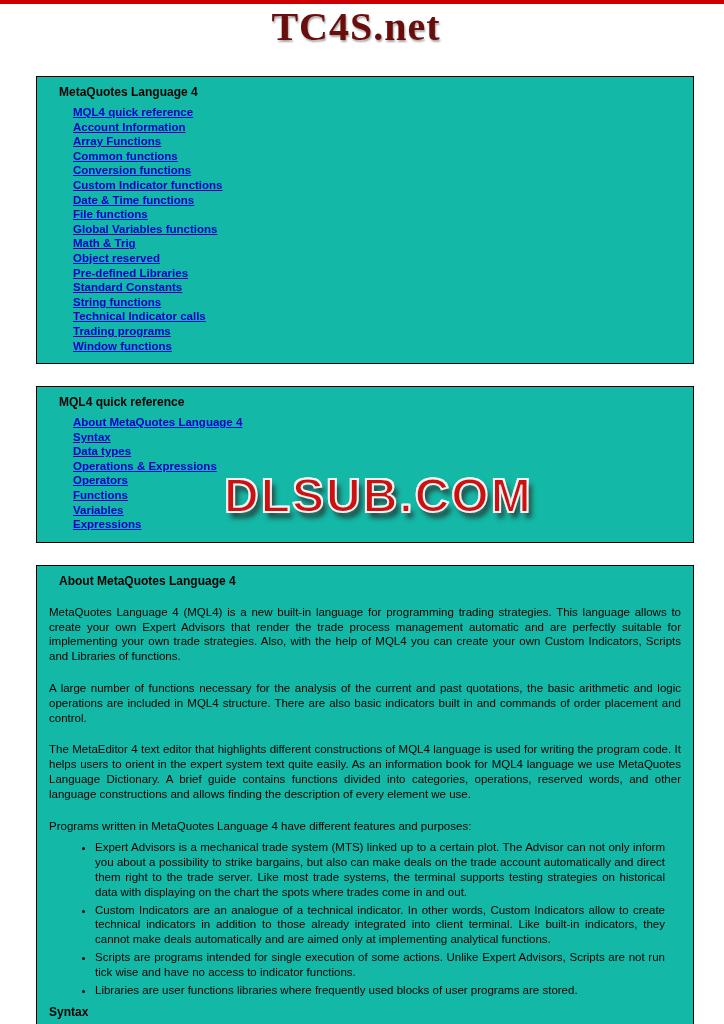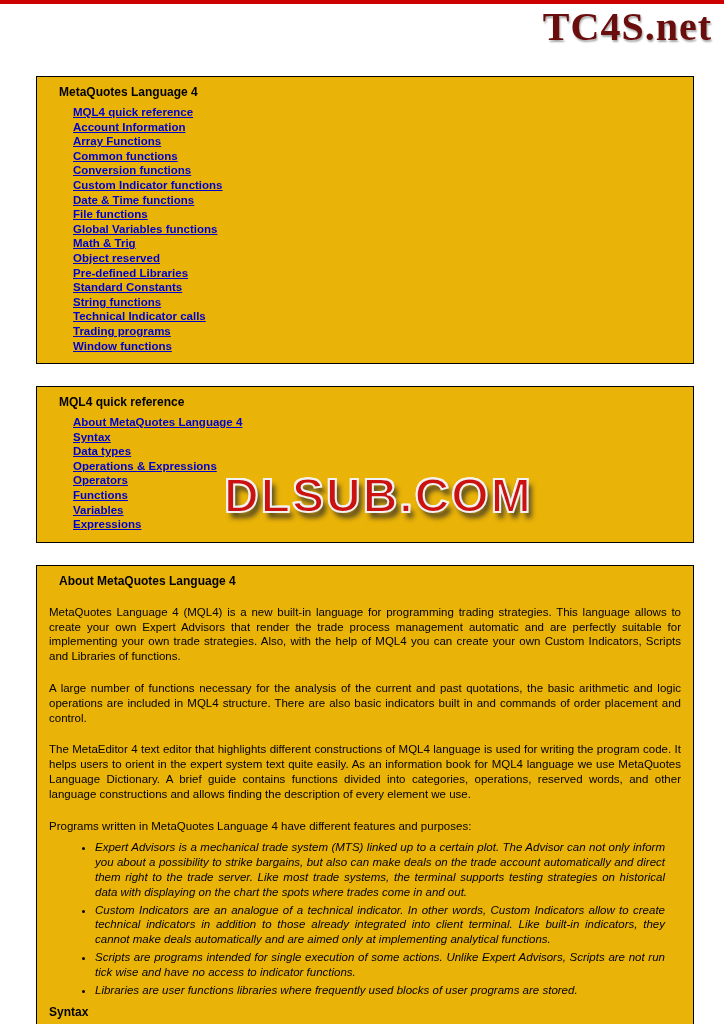--- a/index.html
+++ b/index.html
@@ -15,36 +15,36 @@
     min-height: 1024px;
     margin: 0 auto;
     background: #fff;
     overflow: hidden;
   }
   .top-line {
     height: 4px;
     background: var(--accent-red, #cc0000);
   }
   .logo {
-    text-align: right;
+    text-align: center;
     padding: 0 12px 0 0;
     font-family: "Liberation Serif", "DejaVu Serif", serif;
     font-weight: bold;
     font-size: 40px;
     line-height: 46px;
     letter-spacing: 1px;
     color: var(--logo-color, #6a0d0d);
     text-shadow: 1px 2px 2px rgba(0,0,0,0.35);
     cursor: pointer;
   }
   .box {
     border: 1px solid #000;
     margin: 0 30px 22px 36px;
     padding: 8px 12px 10px 12px;
-    background: #eab308;
+    background: #14b8a6;
   }
   .box.first { margin-top: 26px; }
   .box-title {
     font-weight: bold;
     font-size: 12px;
     padding-left: 10px;
     margin-bottom: 6px;
   }
   .link-list { padding-left: 24px; }
   .nav-link {
@@ -58,21 +58,20 @@
     width: fit-content;
   }
   .about-box .para {
     margin: 17px 0 7px 0;
     line-height: 14.8px;
     text-align: justify;
   }
   .about-box ul {
     margin: 2px 16px 8px 0;
     padding-left: 46px;
-    font-style: italic;
   }
   .about-box li {
     margin-bottom: 3px;
     line-height: 14.8px;
     text-align: justify;
   }
   .syntax-heading {
     font-weight: bold;
     font-size: 12px;
     margin: 4px 0 7px 0;

